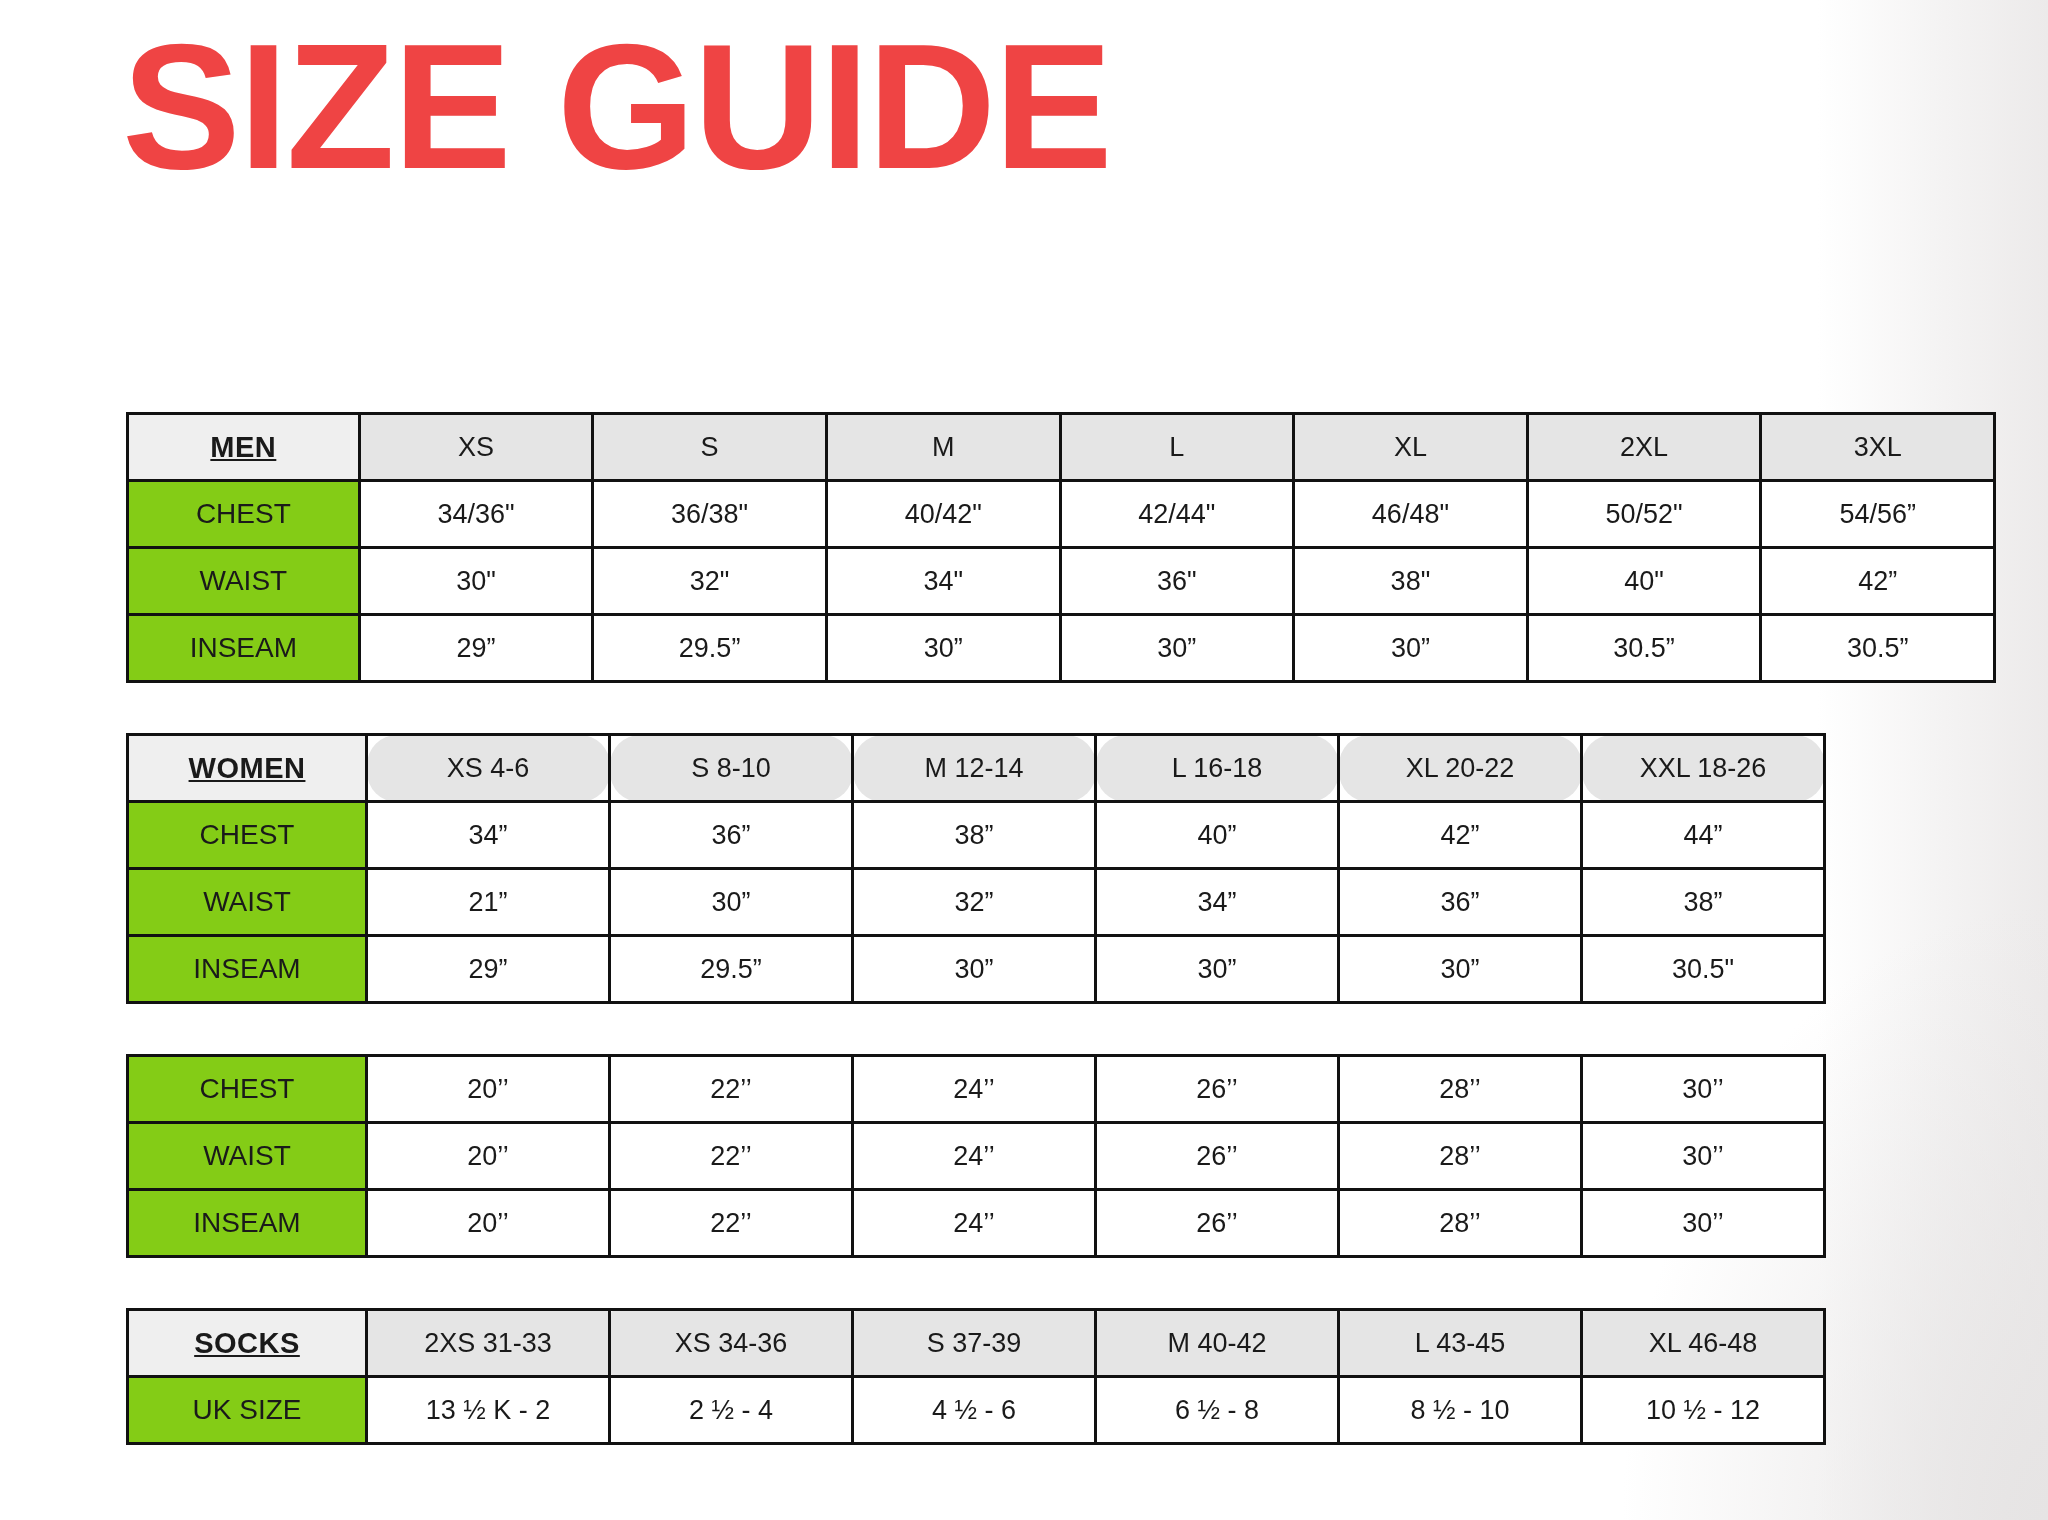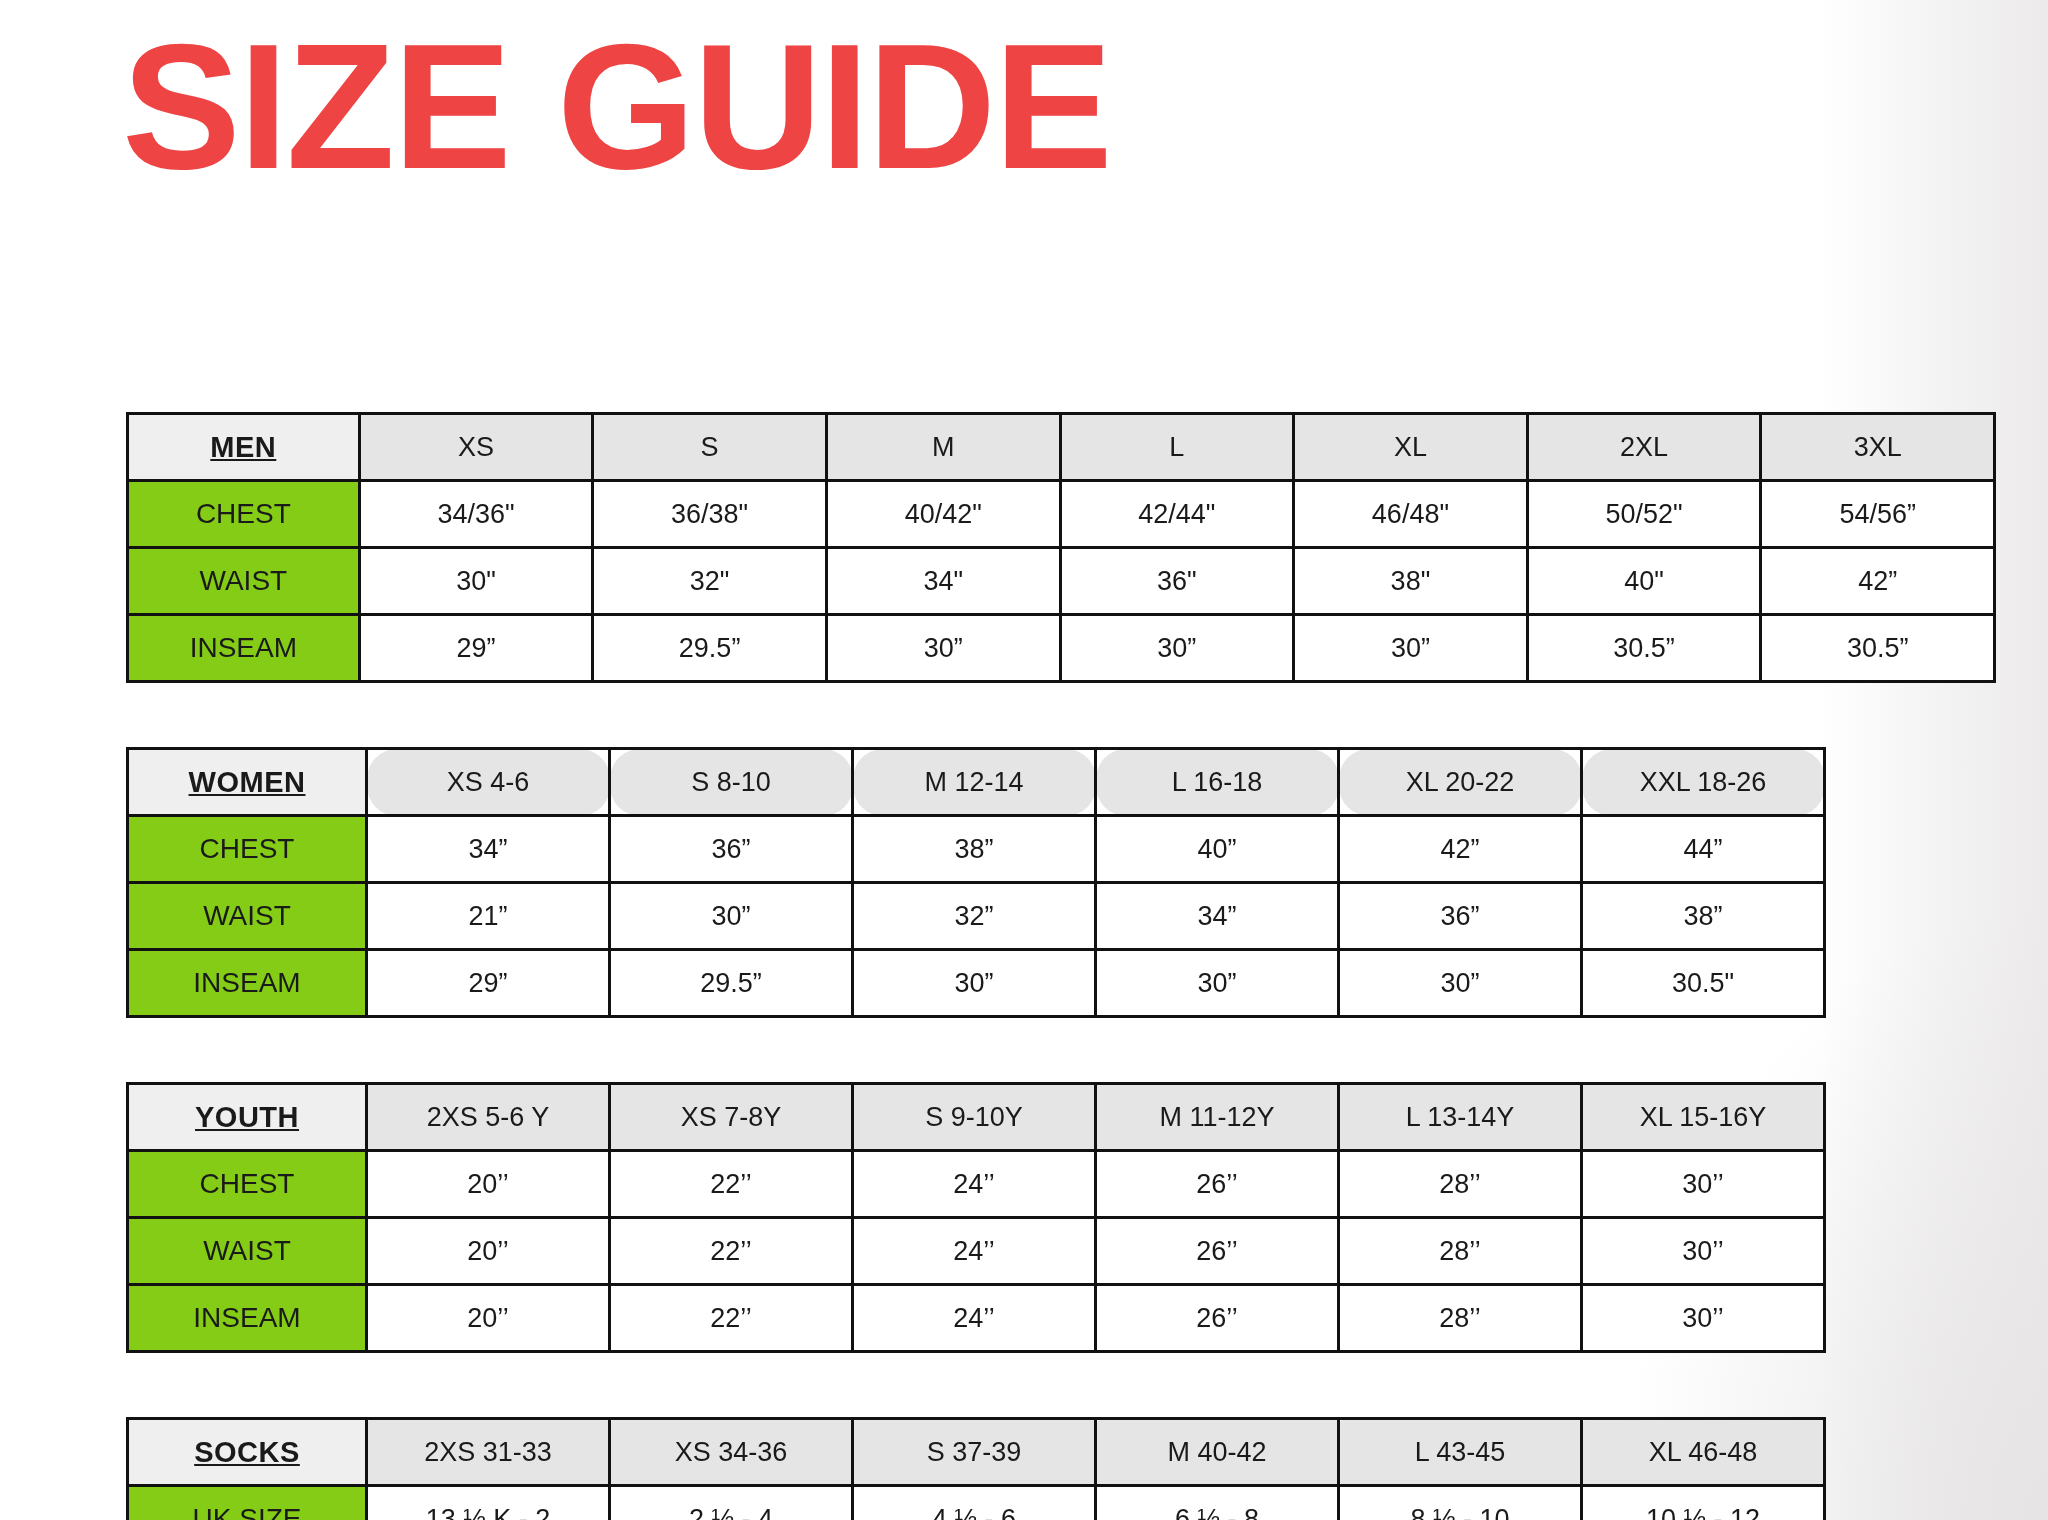--- a/index.html
+++ b/index.html
@@ -56,21 +56,21 @@
   .tables {
     position: absolute;
     left: 126px;
     top: 412px;
     width: 1870px;
   }
 
   table.sz {
     border-collapse: collapse;
     table-layout: fixed;
-    margin-bottom: 64px;
+    margin-bottom: 50px;
   }
   table.sz td {
     border: 3px solid #111111;
     height: 64px;
     text-align: center;
     vertical-align: middle;
     font-size: 27px;
     font-weight: 400;
     color: #1a1a1a;
     padding: 0 4px;
@@ -193,29 +193,20 @@
           <td class="c">30”</td>
           <td class="c">30”</td>
           <td class="c">30”</td>
           <td class="c">30.5"</td>
         </tr>
       </tbody>
     </table>
 
     <table class="sz youth">
       <tbody>
-        <tr class="headrow">
-          <td class="rowhead">YOUTH</td>
-          <td class="c">2XS 5-6 Y</td>
-          <td class="c">XS 7-8Y</td>
-          <td class="c">S 9-10Y</td>
-          <td class="c">M 11-12Y</td>
-          <td class="c">L 13-14Y</td>
-          <td class="c">XL 15-16Y</td>
-        </tr>
         <tr>
           <td class="rowhead">CHEST</td>
           <td class="c">20’’</td>
           <td class="c">22’’</td>
           <td class="c">24’’</td>
           <td class="c">26’’</td>
           <td class="c">28’’</td>
           <td class="c">30’’</td>
         </tr>
         <tr>

